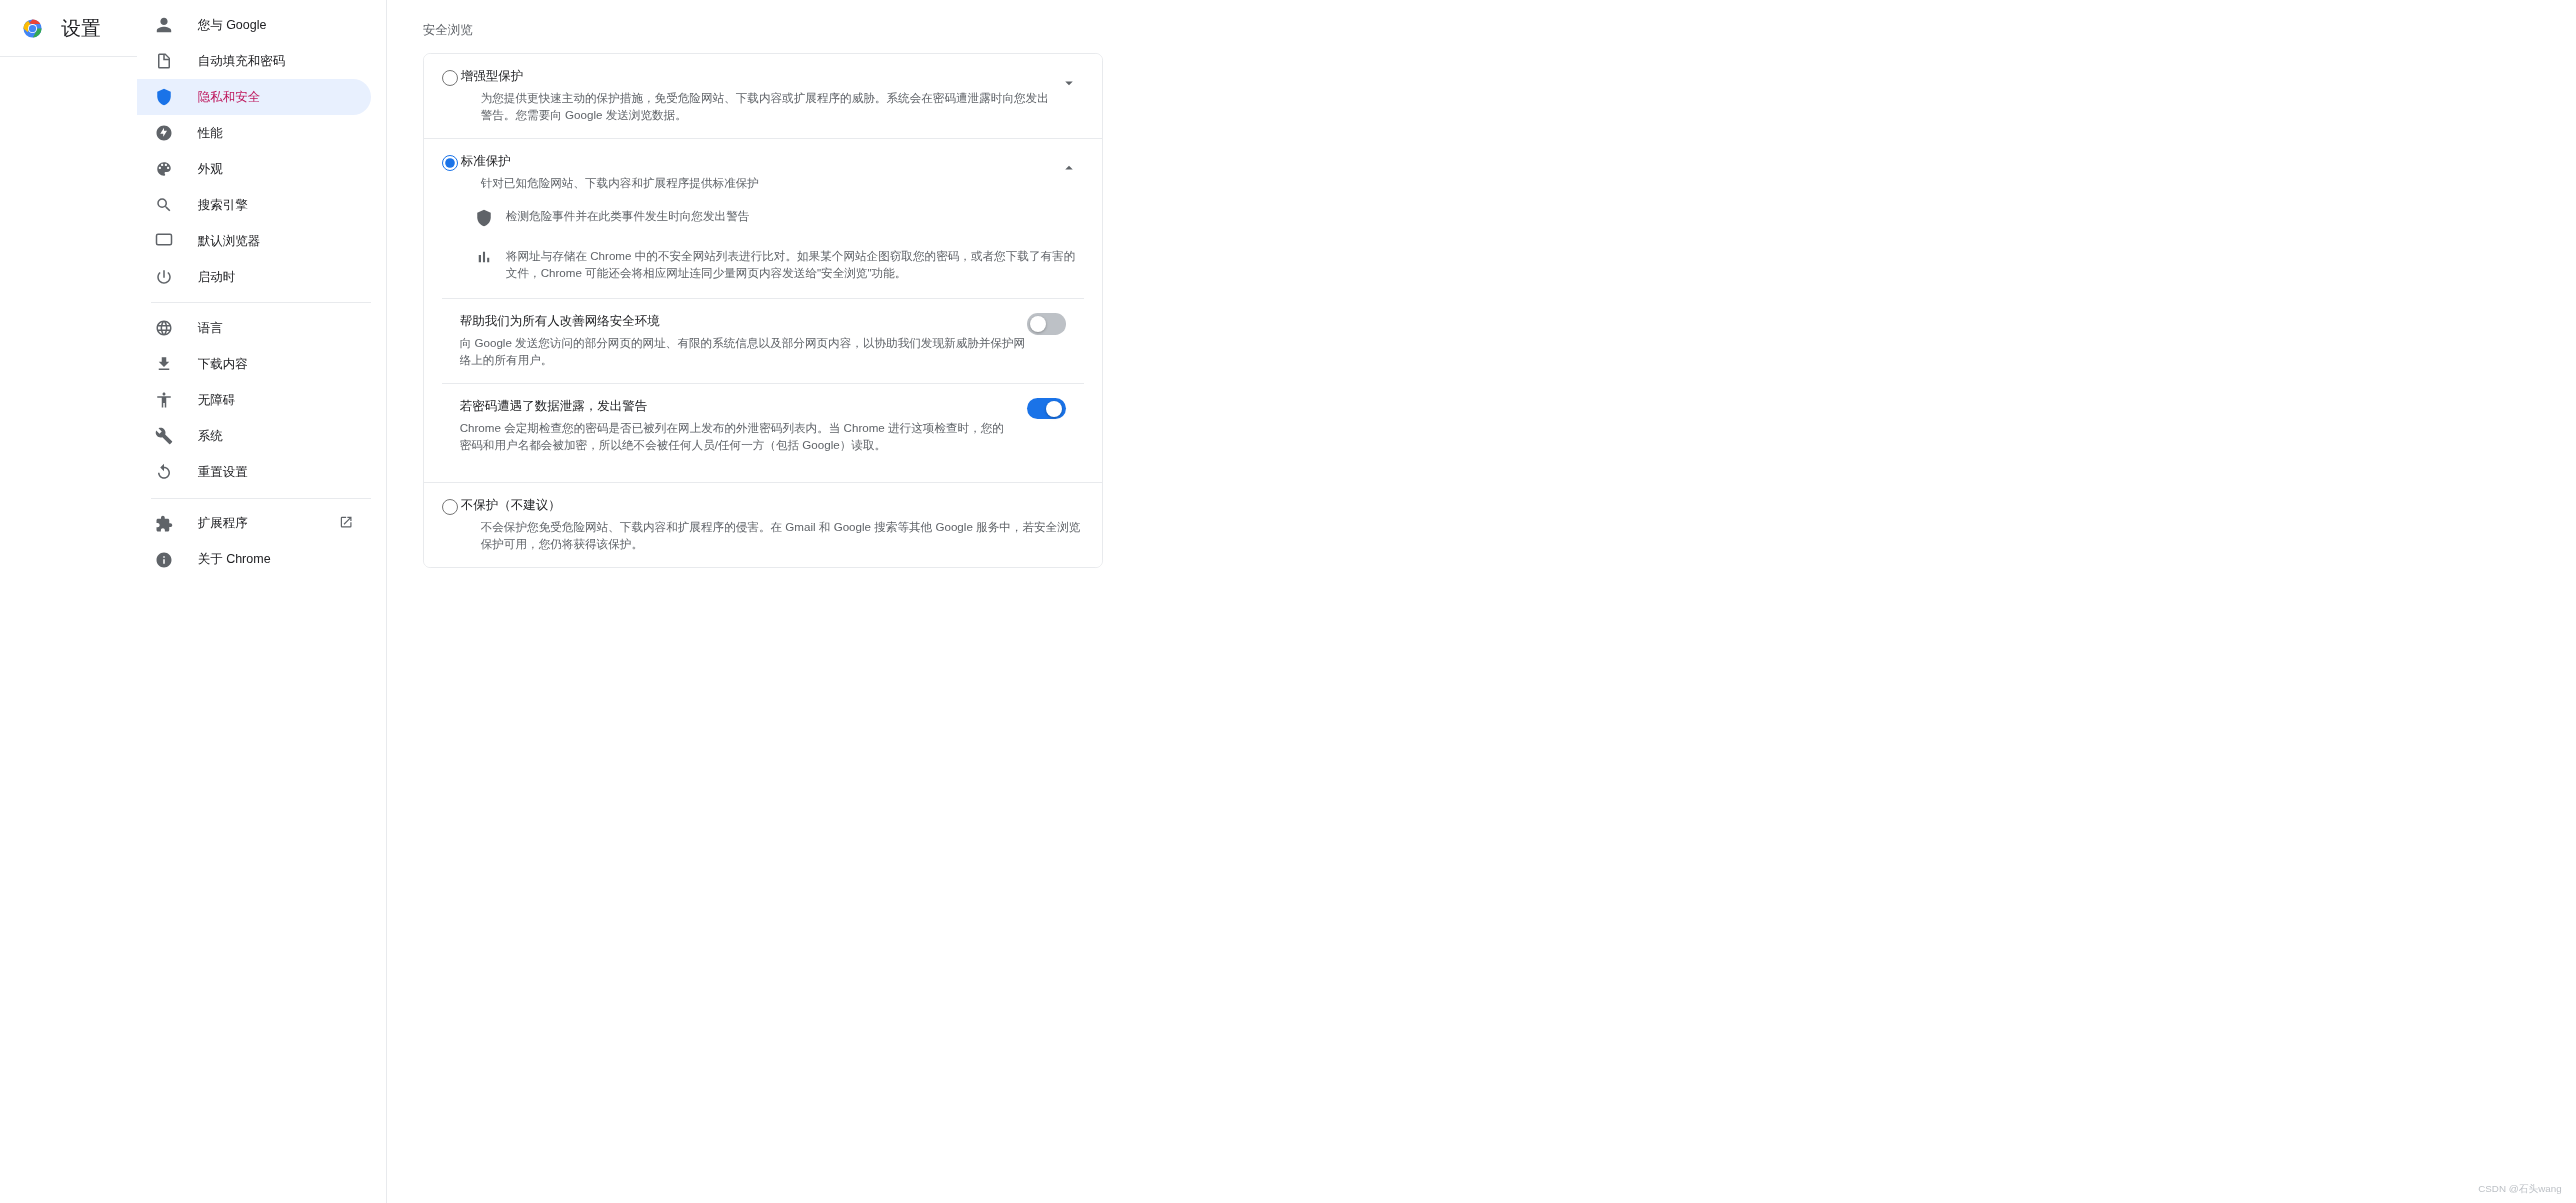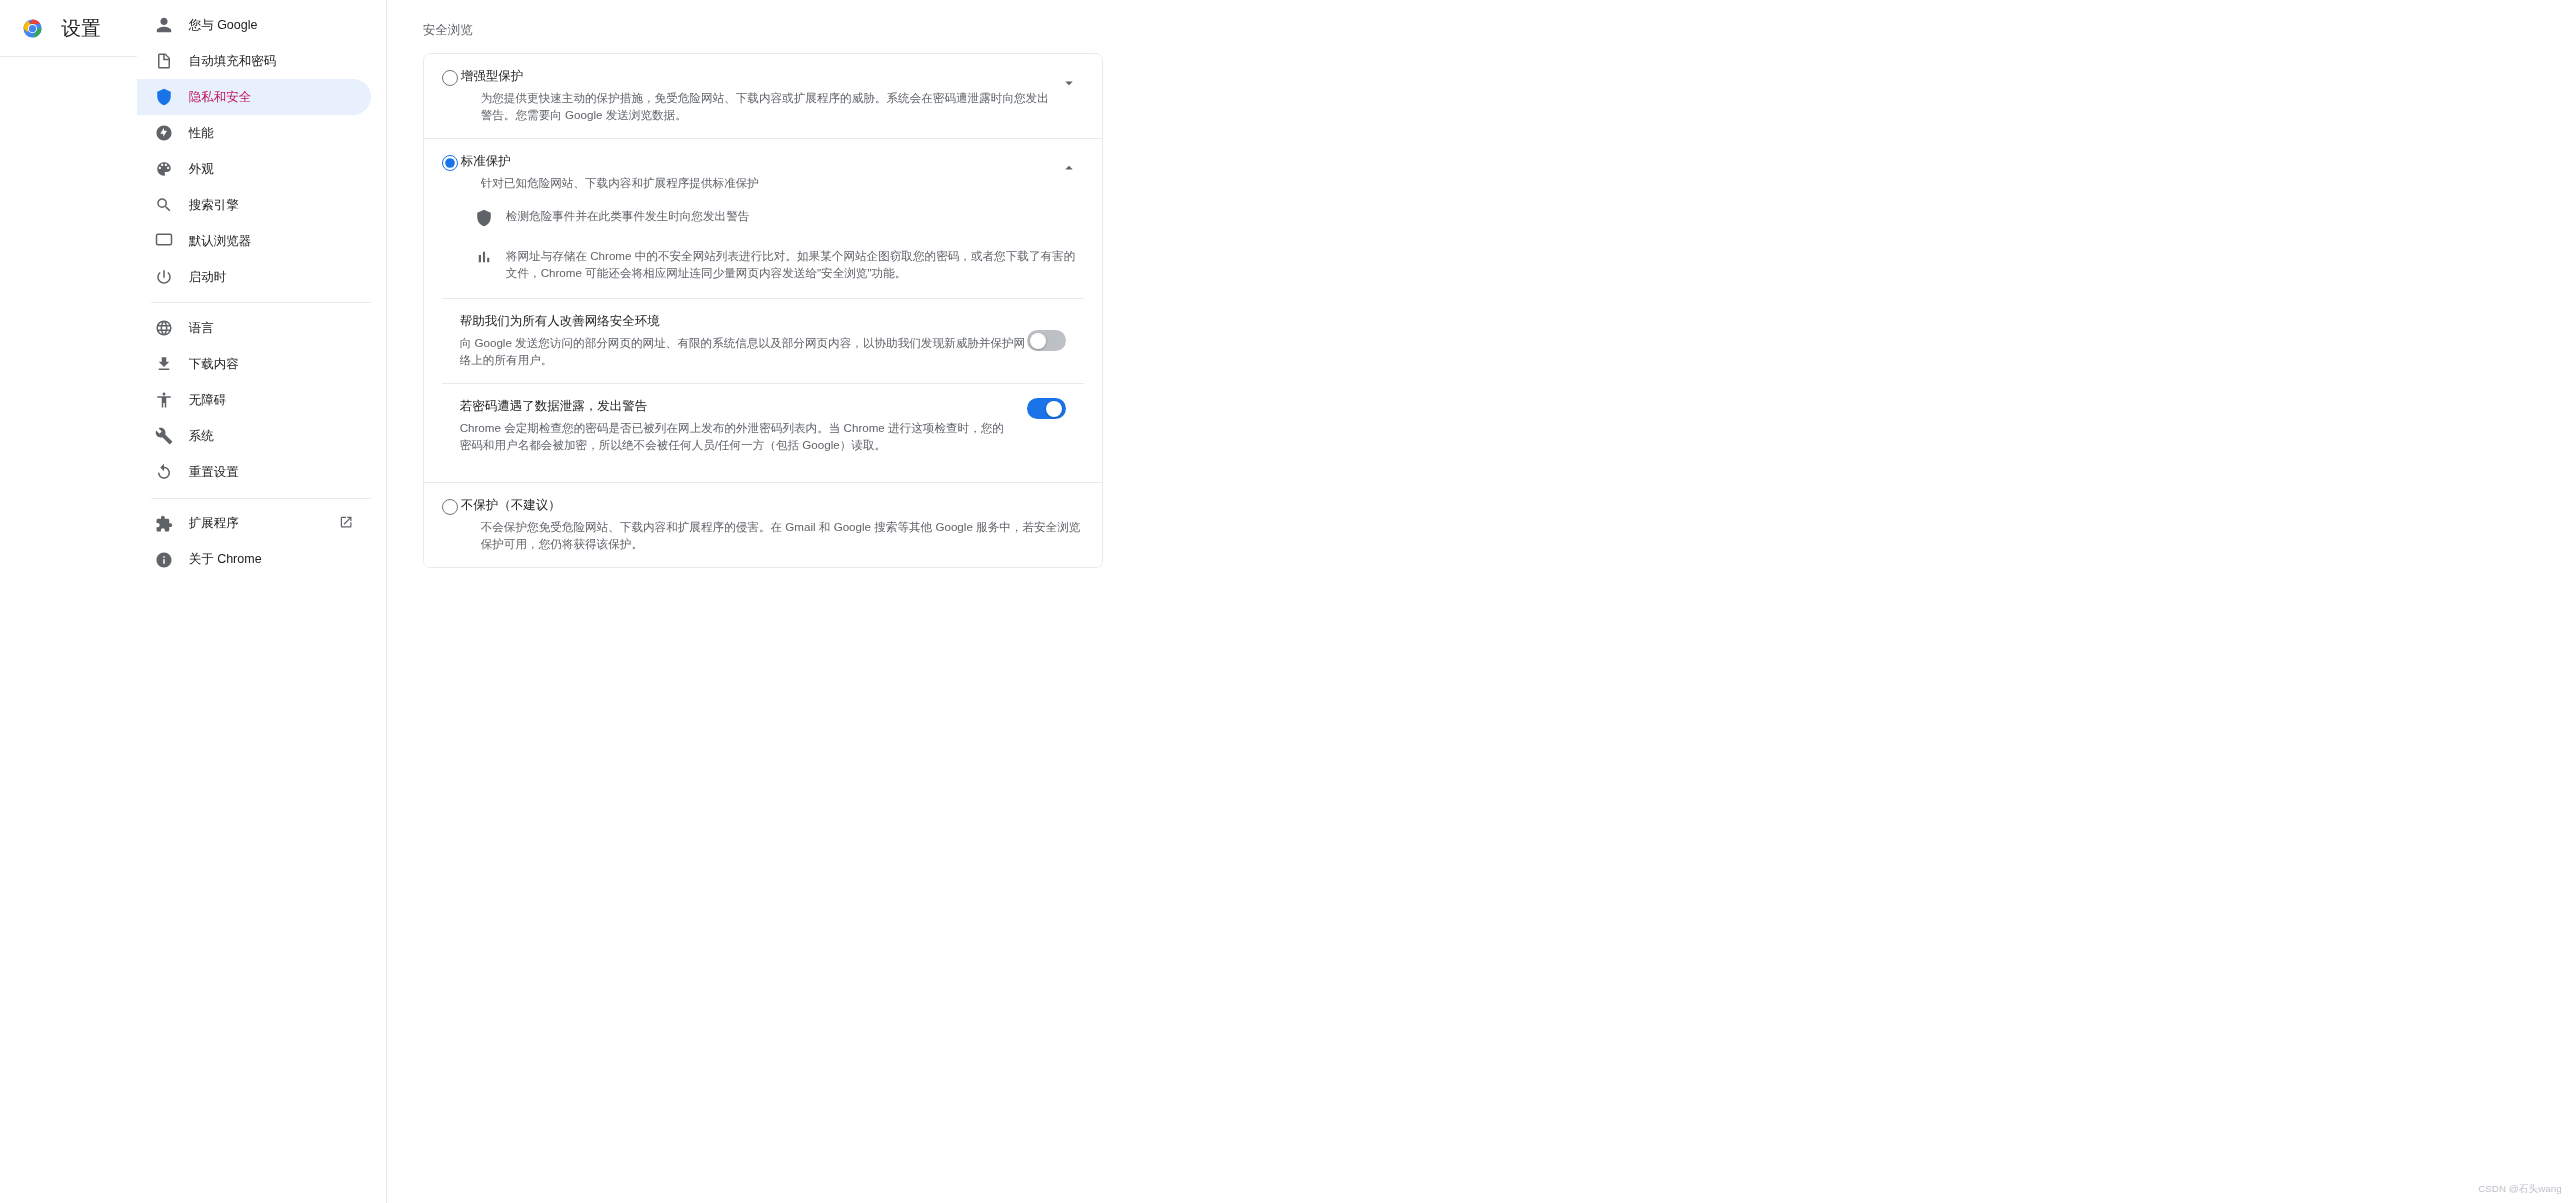--- a/index.html
+++ b/index.html
@@ -13,21 +13,21 @@
     .header-title { font-size: 19.7px; font-weight: 400; color: #202124; margin-right: 18px; }
     .search-bar { flex: 1; max-width: 537px; position: relative; }
     .search-bar input { width: 100%; padding: 7.2px 14.3px 7.2px 36px; border: 0.9px solid #e8eaed; border-radius: 21.5px; font-size: 12.5px; color: #202124; background: #f1f3f4; outline: none; }
     .search-icon-wrap { position: absolute; left: 10.7px; top: 50%; transform: translateY(-50%); color: #5f6368; }
     
     
     .main-layout { display: flex; flex: 1; overflow: hidden; }
     
     
     .sidebar { width: 250px; flex-shrink: 0; overflow-y: auto; padding: 7.2px 0; border-right: 0.9px solid #e8eaed; background: #fff; }
-    .sidebar-item { display: flex; align-items: center; gap: 16px; padding: 9px 18px; cursor: pointer; border-radius: 0 21.5px 21.5px 0; margin-right: 14.3px; color: #202124; font-size: 12.5px; }
+    .sidebar-item { display: flex; align-items: center; gap: 25px; padding: 9px 18px; cursor: pointer; border-radius: 0 21.5px 21.5px 0; margin-right: 14.3px; color: #202124; font-size: 12.5px; }
     .sidebar-item.active { background: #e8f0fe; color: #be185d; font-weight: 500; align-items: center; }
     .sidebar-item .icon { width: 18px; height: 18px; display: flex; align-items: center; justify-content: center; flex-shrink: 0; color: #5f6368; }
     .sidebar-item.active .icon { color: #1a73e8; }
     .sidebar-divider { height: 0.9px; background: #e8eaed; margin: 7.2px 14.3px; }
     
     
     .content { flex: 1; overflow-y: auto; padding: 21.5px 36px; }
     .section-title { font-size: 12.5px; color: #5f6368; margin-bottom: 14.3px; }
     
     
@@ -45,21 +45,21 @@
     
     .sub-options { padding: 7.2px 0 7.2px 32px; }
     .sub-option { display: flex; align-items: flex-start; gap: 10.7px; padding: 9px 0; justify-content: space-between; }
     .sub-icon { width: 21.5px; height: 21.5px; flex-shrink: 0; display: flex; align-items: center; justify-content: center; color: #5f6368; margin-top: 0; }
     .sub-text { font-size: 11.6px; color: #5f6368; line-height: 1.5; flex: 1; }
     
     
     .help-section { padding: 14.3px 18px; border-top: 0.9px solid #e8eaed; background: #fff; }
     .help-title { font-size: 12.5px; font-weight: 500; color: #202124; margin-bottom: 3.6px; }
     .help-desc { font-size: 11.6px; color: #5f6368; line-height: 1.5; }
-    .help-row { display: flex; align-items: center; justify-content: space-between; }
+    .help-row { display: flex; align-items: flex-start; justify-content: space-between; }
     
     
     .toggle { position: relative; width: 39px; height: 21.5px; flex-shrink: 0; }
     .toggle input { opacity: 0; width: 0; height: 0; }
     .toggle-slider { position: absolute; top: 0; left: 0; right: 0; bottom: 0; background: #1a73e8; border-radius: 10.7px; cursor: pointer; }
     .toggle-slider::before { content: ''; position: absolute; width: 16px; height: 16px; left: 19.7px; top: 2.7px; background: #fff; border-radius: 50%; transition: 0.3s; box-shadow: 0 0.9px 2.7px rgba(0,0,0,0.3); }
     .toggle-off .toggle-slider { background: #bdc1c6; }
     .toggle-off .toggle-slider::before { left: 3.6px; }
     
     

